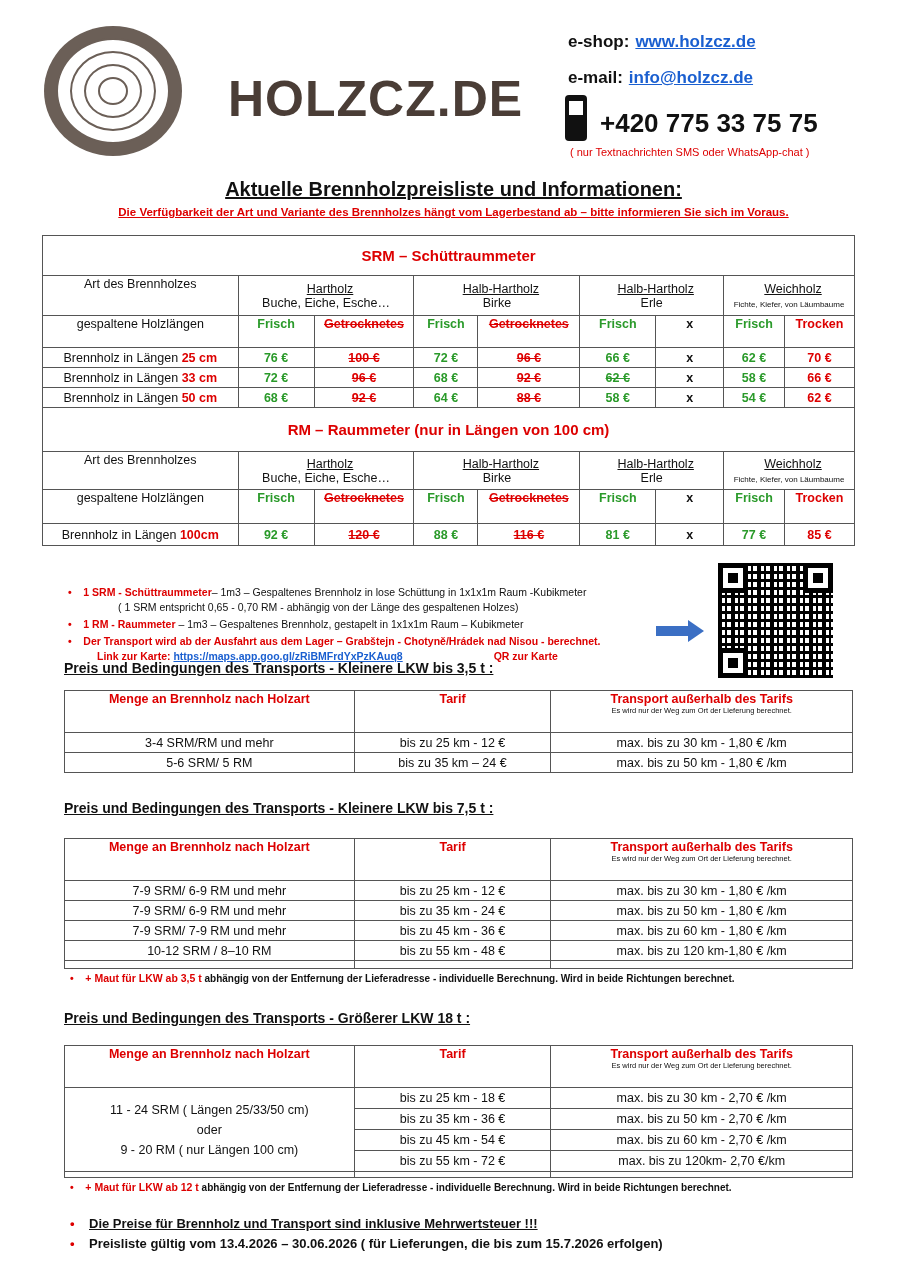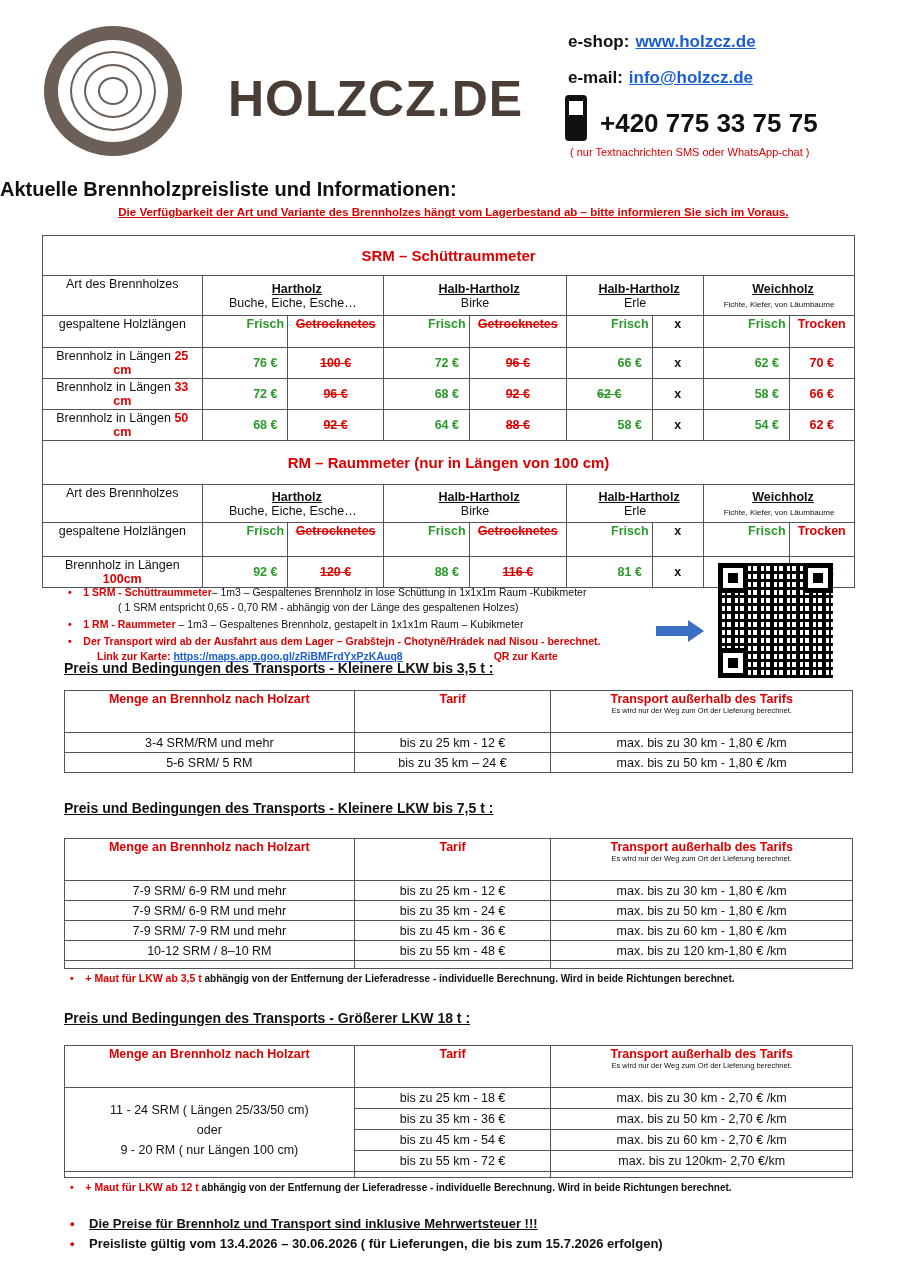--- a/index.html
+++ b/index.html
@@ -7,28 +7,28 @@
   .abs { position: absolute; }
   .logo-ring { left: 44px; top: 26px; width: 138px; height: 130px; border-radius: 50%; background: #6b5f57; }
   .logo-ring .in { position: absolute; border-radius: 50%; border: 2px solid #6b5f57; background: #fff; }
   .brand { left: 228px; top: 70px; font-size: 50px; font-weight: 700; color: #4a3d36; letter-spacing: 1px; font-family: "Liberation Sans", sans-serif; }
   .contact { left: 568px; font-size: 17px; font-weight: 700; }
   .contact a { color: #1a5fd0; text-decoration: underline; margin-left: 6px; }
   .phone { left: 600px; top: 108px; font-size: 26px; font-weight: 700; }
   .phone-icon { left: 565px; top: 95px; width: 22px; height: 46px; background: #111; border-radius: 4px; }
   .phone-icon::after { content: ""; position: absolute; left: 4px; top: 6px; width: 14px; height: 14px; background: #fff; }
   .phone-note { left: 570px; top: 146px; font-size: 11px; color: #d00; }
-  .title { left: 0; width: 907px; top: 178px; text-align: left; font-size: 20px; font-weight: 700; }
+  .title { left: 0; width: 907px; top: 178px; text-align: center; font-size: 20px; font-weight: 700; text-decoration: underline; }
   .subtitle { left: 0; width: 907px; top: 206px; text-align: center; font-size: 11.5px; color: #d00; font-weight: 700; text-decoration: underline; }
   table { border-collapse: collapse; position: absolute; }
   td { border: 1px solid #555; font-size: 12.5px; text-align: center; padding: 1px 3px; }
   .red { color: #d00; }
-  .green { color: #2a9a2a; font-weight: 700; padding-left: 44px; }
+  .green { color: #2a9a2a; font-weight: 700; }
   .strike { color: #d00; font-weight: 700; text-decoration: line-through; }
-  .hw { font-weight: 700; text-decoration: underline; margin-left: 8px; }
+  .hw { font-weight: 400; text-decoration: underline; margin-left: 8px; }
   .tiny { font-size: 8px; }
   .sec-title { font-size: 15px; color: #d00; font-weight: 700; }
   .bul { font-size: 10.5px; color: #d00; font-weight: 700; }
   .bul-blk { font-size: 10.5px; color: #111; }
   .ttitle { font-size: 14px; font-weight: 700; text-decoration: underline; }
   .th-red { color: #d00; font-weight: 700; vertical-align: top; }
   .small-note { font-size: 7.5px; color: #111; display:block; font-weight: 400; }
   .qr { left: 718px; top: 563px; width: 115px; height: 115px; background:
     repeating-linear-gradient(90deg, #000 0 4px, #fff 4px 7px, #000 7px 9px, #fff 9px 13px),
     repeating-linear-gradient(0deg, #000 0 3px, #fff 3px 8px);

